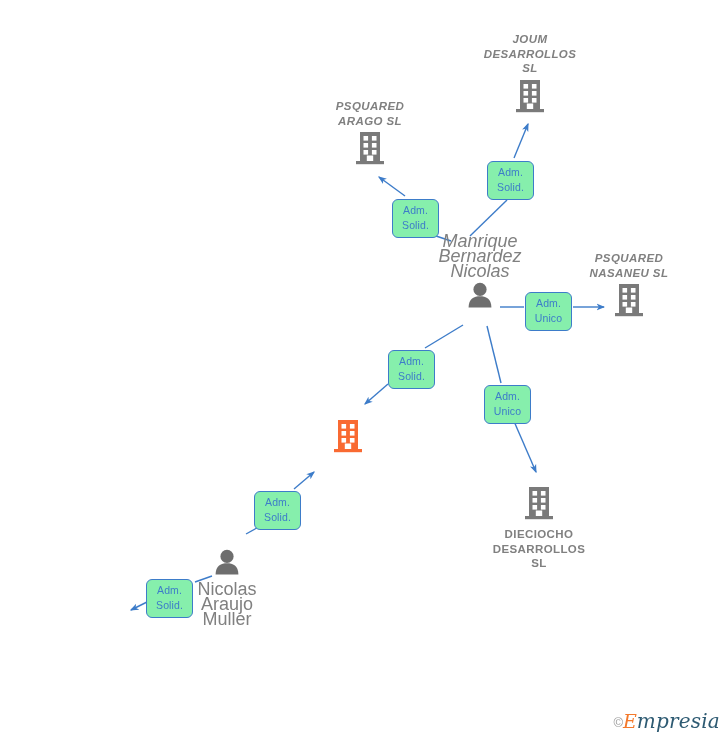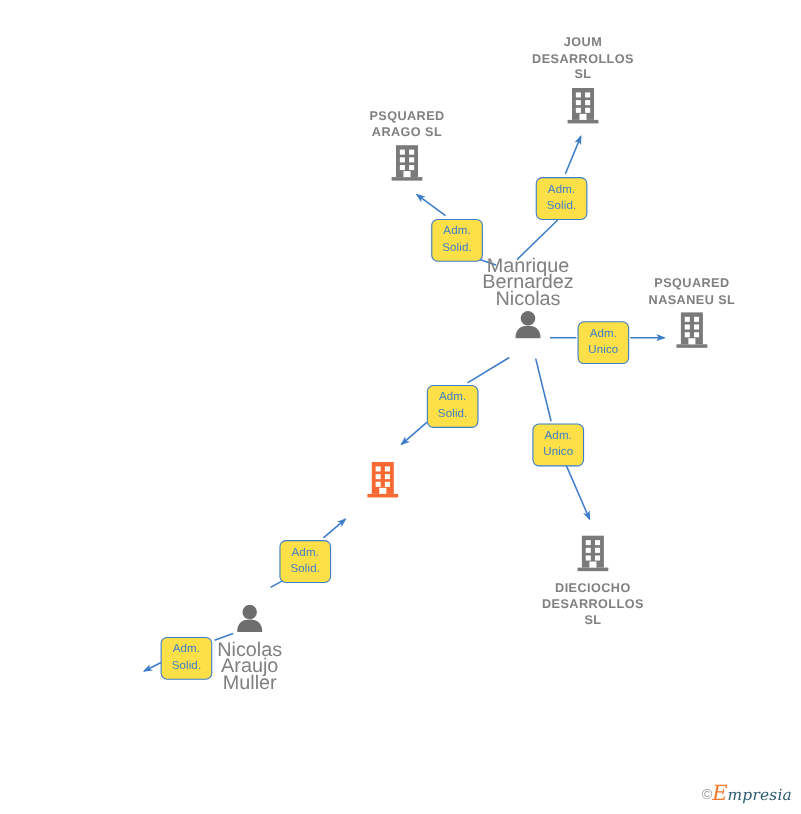--- a/index.html
+++ b/index.html
@@ -49,30 +49,30 @@
   }
   .company.focal .caption {
     color: #7a7a7a;
   }
   .person .caption {
     font-weight: normal;
     font-size: 18px;
     line-height: 15px;
     letter-spacing: 0;
   }
-  .cap-above .caption { margin-bottom: 3px; }
+  .cap-above .caption { margin-bottom: 3px; font-style: italic; }
   .cap-below .caption { margin-top: 3px; }
 
   
   .rel {
     position: absolute;
     box-sizing: border-box;
     border: 1.3px solid #3d7cc9;
     border-radius: 6px;
-    background: #fde047;
+    background: #86efac;
     color: #3d7cc9;
     font-size: 10.5px;
     line-height: 15px;
     text-align: center;
     padding: 3px 0 4px 0;
     width: 47px;
     letter-spacing: 0.1px;
   }
   .rel span { display: block; }
 
@@ -93,21 +93,21 @@
     vertical-align: 1px;
   }
   #watermark .wm-e {
     color: #f4792b;
     font-style: italic;
     font-size: 19px;
   }
   #watermark .wm-rest {
     color: #2d5a72;
     font-style: italic;
-    font-size: 14px;
+    font-size: 20px;
     letter-spacing: 0.2px;
   }
 </style>
 </head>
 <body>
 
 <div id="canvas">
 
   <svg id="edges" viewBox="0 0 728 740" xmlns="http://www.w3.org/2000/svg">
     <defs>

